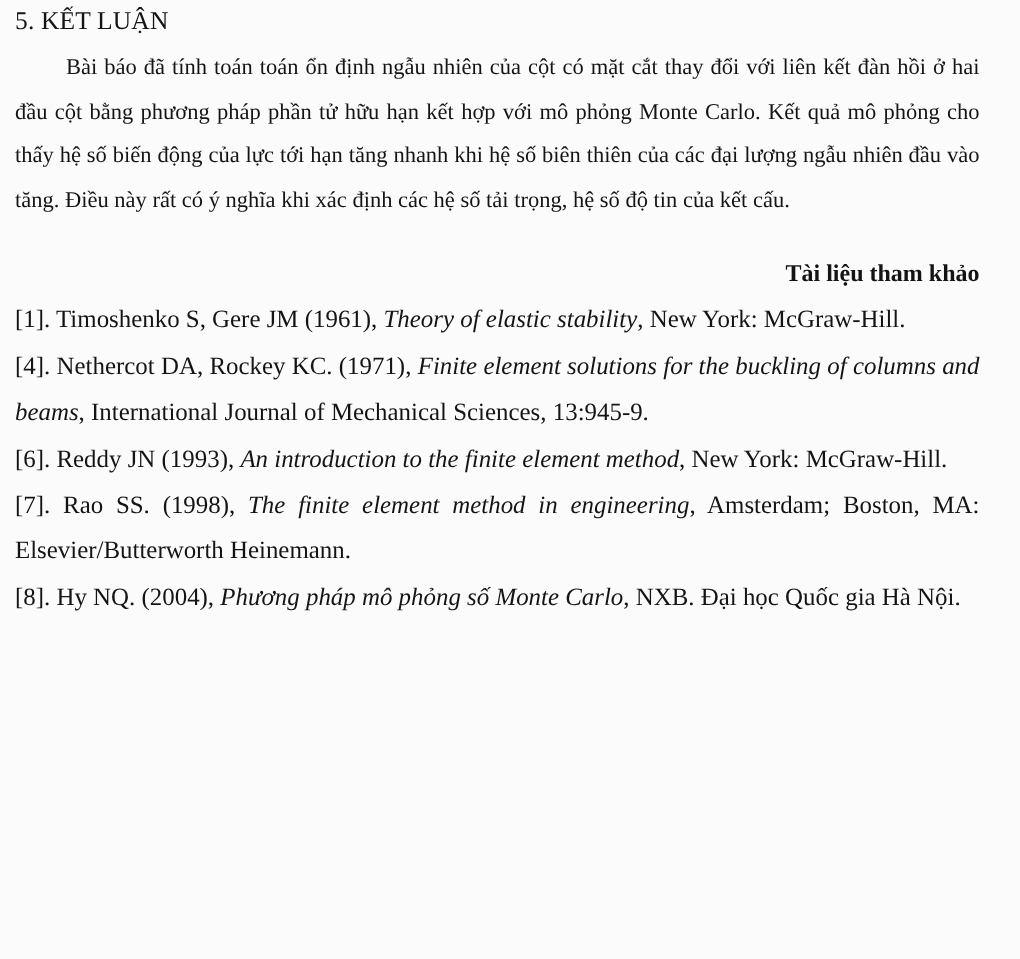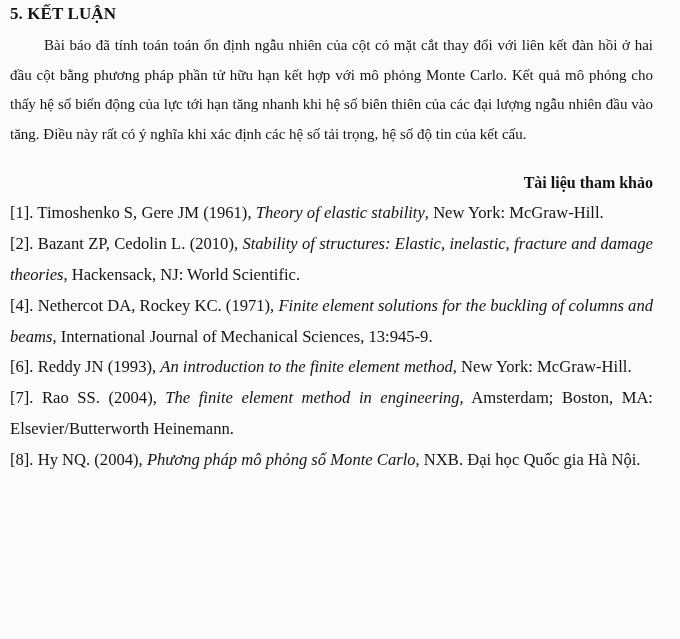--- a/index.html
+++ b/index.html
@@ -21,21 +21,21 @@
     width: 680px;
     height: 639px;
     box-sizing: border-box;
     padding: 0 27px 0 10px;
     background: #fbfbfc;
   }
 
   
   .section-heading {
     font-size: 17px;
-    font-weight: bold;
+    font-weight: normal;
     line-height: 22px;
     margin: 3px 0 0 0;
     letter-spacing: .1px;
     white-space: pre;
   }
 
   
   .body-paragraph {
     font-size: 15px;
     line-height: 29.6px;
@@ -90,20 +90,19 @@
 <div class="page">
 
   <h2 class="section-heading">5. KẾT LUẬN</h2>
 
   <p class="body-paragraph">Bài báo đã tính toán toán ổn định ngẫu nhiên của cột có mặt cắt thay đổi với liên kết đàn hồi ở hai đầu cột bằng phương pháp phần tử hữu hạn kết hợp với mô phỏng Monte Carlo. Kết quả mô phỏng cho thấy hệ số biến động của lực tới hạn tăng nhanh khi hệ số biên thiên của các đại lượng ngẫu nhiên đầu vào tăng. Điều này rất có ý nghĩa khi xác định các hệ số tải trọng, hệ số độ tin của kết cấu.</p>
 
   <h3 class="refs-heading">Tài liệu tham khảo</h3>
 
   <ol class="ref-list">
       <li class="ref-item single-line"><span class="ref-num">[1].</span><span> Timoshenko S, Gere JM (1961), </span><i>Theory of elastic stability</i><span>, New York: McGraw-Hill.</span></li>
-      <li class="ref-item"><span class="ref-num">[2].</span><span> Bazant ZP, Cedolin L. (2010), </span><i>Stability of structures: Elastic, inelastic, fracture and damage theories</i><span>, Hackensack, NJ: World Scientific.</span></li>
       <li class="ref-item"><span class="ref-num">[4].</span><span> Nethercot DA, Rockey KC. (1971), </span><i>Finite element solutions for the buckling of columns and beams</i><span>, International Journal of Mechanical Sciences, 13:945-9.</span></li>
       <li class="ref-item"><span class="ref-num">[6].</span><span> Reddy JN (1993), </span><i>An introduction to the finite element method</i><span>, New York: McGraw-Hill.</span></li>
-      <li class="ref-item"><span class="ref-num">[7].</span><span> Rao SS. (2004), </span><i>The finite element method in engineering</i><span>, Amsterdam; Boston, MA: Elsevier/Butterworth Heinemann.</span></li>
+      <li class="ref-item"><span class="ref-num">[7].</span><span> Rao SS. (1998), </span><i>The finite element method in engineering</i><span>, Amsterdam; Boston, MA: Elsevier/Butterworth Heinemann.</span></li>
       <li class="ref-item"><span class="ref-num">[8].</span><span> Hy NQ. (2004), </span><i>Phương pháp mô phỏng số Monte Carlo</i><span>, NXB. Đại học Quốc gia Hà Nội.</span></li>
     </ol>
 
 </div>
 
 </body></html>

